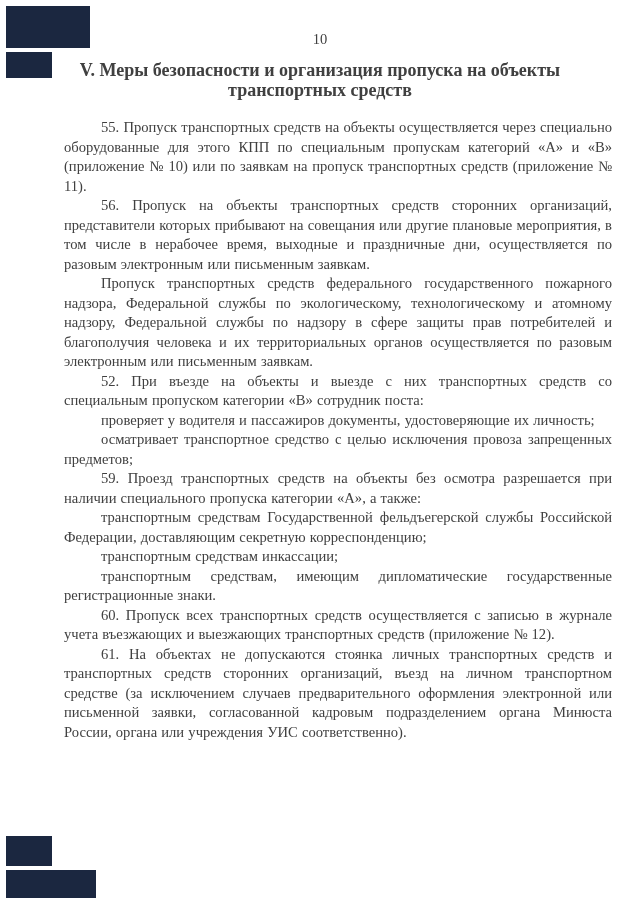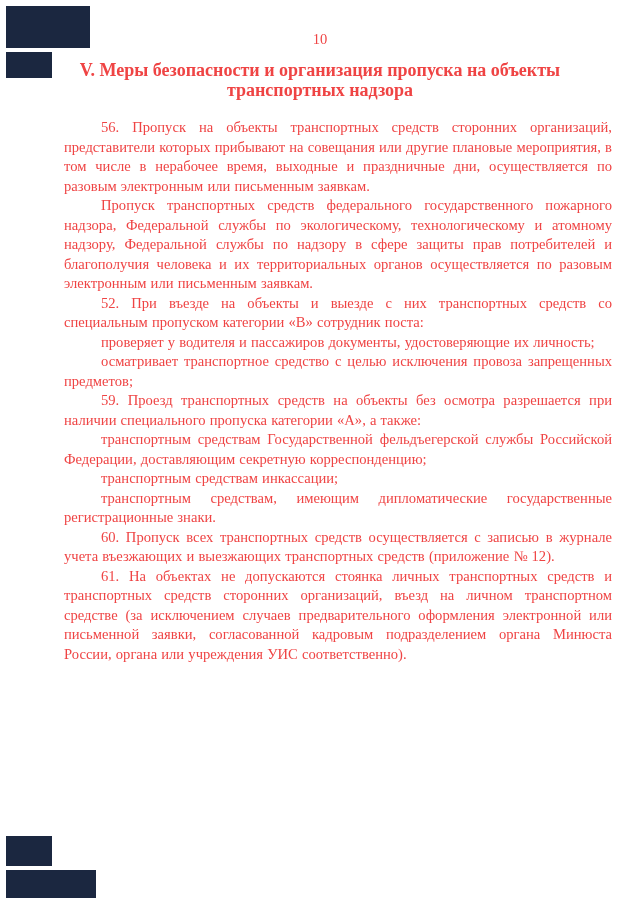--- a/index.html
+++ b/index.html
@@ -2,21 +2,21 @@
 <html><head>
 <meta charset="utf-8">
 <style>
   html, body { margin: 0; padding: 0; background: #e8e8e8; }
   .page {
     position: relative;
     width: 640px;
     height: 905px;
     background: #ffffff;
     font-family: "Liberation Serif", serif;
-    color: #ef4444;
+    color: #404040;
     overflow: hidden;
     box-sizing: border-box;
   }
   .artifact { position: absolute; background: #1b2740; }
   .a1 { left: 6px;  top: 6px;   width: 84px; height: 42px; }
   .a2 { left: 6px;  top: 52px;  width: 46px; height: 26px; }
   .a3 { left: 6px;  top: 836px; width: 46px; height: 30px; }
   .a4 { left: 6px;  top: 870px; width: 90px; height: 28px; }
   .page-number {
     padding-top: 30px;
@@ -52,24 +52,25 @@
 
   <div class="artifact a1"></div>
   <div class="artifact a2"></div>
   <div class="artifact a3"></div>
   <div class="artifact a4"></div>
 
   <div class="page-number">10</div>
 
   <h1 class="heading">
     <span class="hl">V. Меры безопасности и организация пропуска на объекты</span>
-    <span class="hl">транспортных надзора</span>
+    <span class="hl">транспортных средств</span>
   </h1>
 
   <div class="content">
+    <p>55. Пропуск транспортных средств на объекты осуществляется через специально оборудованные для этого КПП по специальным пропускам категорий «А» и «В» (приложение № 10) или по заявкам на пропуск транспортных средств (приложение № 11).</p>
     <p>56. Пропуск на объекты транспортных средств сторонних организаций, представители которых прибывают на совещания или другие плановые мероприятия, в том числе в нерабочее время, выходные и праздничные дни, осуществляется по разовым электронным или письменным заявкам.</p>
     <p>Пропуск транспортных средств федерального государственного пожарного надзора, Федеральной службы по экологическому, технологическому и атомному надзору, Федеральной службы по надзору в сфере защиты прав потребителей и благополучия человека и их территориальных органов осуществляется по разовым электронным или письменным заявкам.</p>
     <p>52. При въезде на объекты и выезде с них транспортных средств со специальным пропуском категории «В» сотрудник поста:</p>
     <p>проверяет у водителя и пассажиров документы, удостоверяющие их личность;</p>
     <p>осматривает транспортное средство с целью исключения провоза запрещенных предметов;</p>
     <p>59. Проезд транспортных средств на объекты без осмотра разрешается при наличии специального пропуска категории «А», а также:</p>
     <p>транспортным средствам Государственной фельдъегерской службы Российской Федерации, доставляющим секретную корреспонденцию;</p>
     <p>транспортным средствам инкассации;</p>
     <p>транспортным средствам, имеющим дипломатические государственные регистрационные знаки.</p>
     <p>60. Пропуск всех транспортных средств осуществляется с записью в журнале учета въезжающих и выезжающих транспортных средств (приложение № 12).</p>

